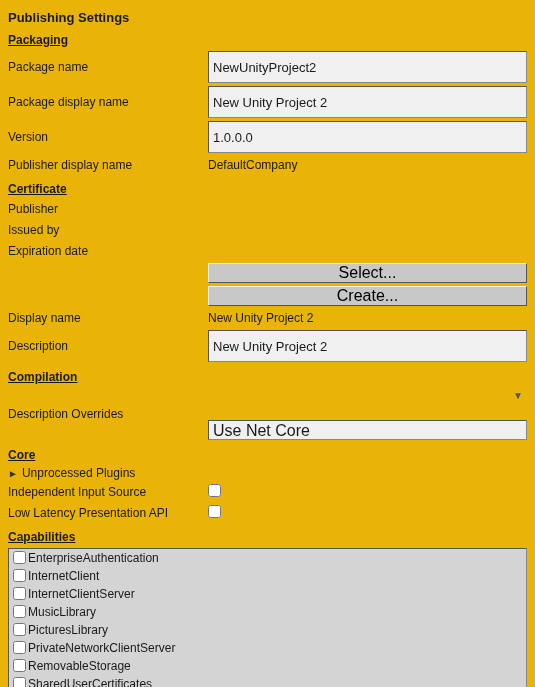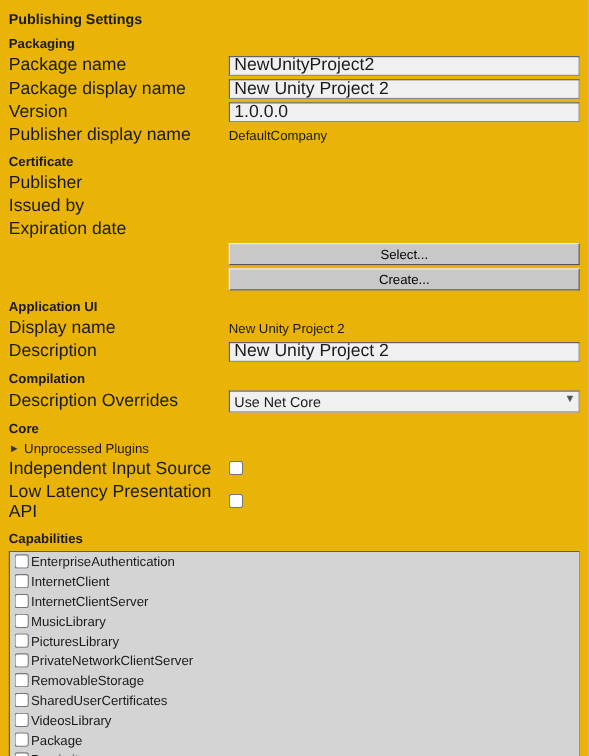--- a/index.html
+++ b/index.html
@@ -13,84 +13,86 @@
     }
     .panel {
       background: #eab308;
       padding: 6px 8px;
     }
     .section-title {
       font-weight: bold;
       font-size: 12px;
       margin: 8px 0 4px 0;
       color: #1a1a1a;
+      text-decoration: underline;
     }
     .row {
       display: flex;
       align-items: center;
       margin-bottom: 3px;
       min-height: 18px;
     }
     .row-label {
       width: 200px;
       min-width: 200px;
       color: #1a1a1a;
-      font-size: 16px;
+      font-size: 12px;
     }
     .row-value {
       flex: 1;
       color: #1a1a1a;
       font-size: 12px;
     }
     .text-input {
       background: #f0f0f0;
       border: 1px solid #888;
       border-top-color: #555;
       border-left-color: #555;
-      height: 18px;
+      height: 32px;
       width: 100%;
-      font-size: 16px;
+      font-size: 13px;
       padding: 1px 4px;
       color: #1a1a1a;
       outline: none;
     }
     .input-wrapper {
       flex: 1;
     }
     .btn-row {
       display: flex;
       justify-content: flex-end;
       margin-bottom: 3px;
       padding-left: 200px;
     }
     .btn {
       background: #c8c8c8;
       border: 1px solid #888;
       border-top-color: #f0f0f0;
       border-left-color: #f0f0f0;
       border-bottom-color: #555;
       border-right-color: #555;
-      font-size: 12px;
+      font-size: 16px;
       width: 100%;
       height: 20px;
       cursor: pointer;
       text-align: center;
     }
     .select-input {
       background: #f0f0f0;
       border: 1px solid #888;
       border-top-color: #555;
       border-left-color: #555;
       height: 20px;
       width: 100%;
-      font-size: 13px;
+      font-size: 16px;
       padding: 1px 4px;
       color: #1a1a1a;
       outline: none;
       appearance: none;
+      margin-top: 32px;
       -webkit-appearance: none;
     }
     .select-wrapper {
       flex: 1;
       position: relative;
     }
     .select-wrapper::after {
       content: '▼';
       position: absolute;
       right: 4px;
@@ -206,21 +208,20 @@
     <div style="flex:1;">
       <button class="btn">Select...</button>
     </div>
   </div>
   <div class="btn-row">
     <div style="flex:1;">
       <button class="btn">Create...</button>
     </div>
   </div>
 
-  <div class="section-title">Application UI</div>
 
   <div class="row">
     <div class="row-label">Display name</div>
     <div class="row-value">New Unity Project 2</div>
   </div>
 
   <div class="row">
     <div class="row-label">Description</div>
     <div class="input-wrapper">
       <input class="text-input" type="text" value="New Unity Project 2" style="">

